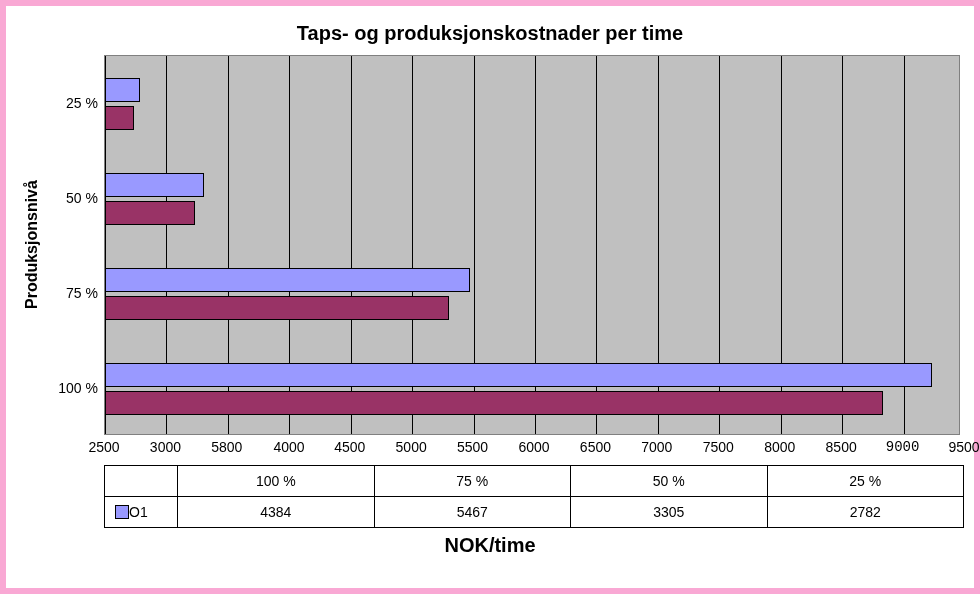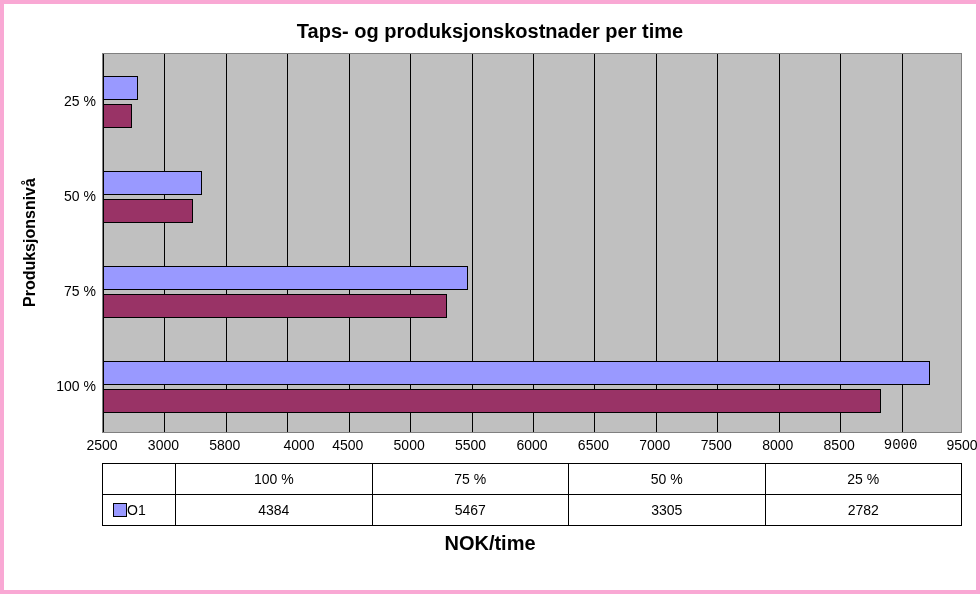--- a/index.html
+++ b/index.html
@@ -9,21 +9,21 @@
     height: 594px;
     background: #ffffff;
     font-family: Arial, Helvetica, sans-serif;
     font-size: 12px;
     color: #000;
   }
   .outer {
     box-sizing: border-box;
     width: 980px;
     height: 594px;
-    border: 4px solid #f9a8d4;
+    border: 6px solid #f9a8d4;
     padding: 12px 14px 10px 14px;
     position: relative;
   }
   .title {
     text-align: center;
     font-weight: bold;
     font-size: 20px;
     margin: 4px 0 10px 0;
   }
   .chart-wrap {
@@ -166,21 +166,21 @@
         <div class="bar o2" style="left: 0px; width: 344px; top: 239.5px;"></div>
         <div class="bar o1" style="left: 0px; width: 826.706px; top: 306.5px;"></div>
         <div class="bar o2" style="left: 0px; width: 777.809px; top: 334.5px;"></div>
       </div>
   </div>
 
   <div class="xtick-row" id="xtick-row" style="width: 860px;">
       <div class="xtick" style="left: 0px;">2500</div>
       <div class="xtick" style="left: 61.4286px;">3000</div>
       <div class="xtick" style="left: 122.857px;">5800</div>
-      <div class="xtick" style="left: 197px;">4000</div>
+      <div class="xtick" style="left: 185px;">4000</div>
       <div class="xtick" style="left: 245.714px;">4500</div>
       <div class="xtick" style="left: 307.143px;">5000</div>
       <div class="xtick" style="left: 368.571px;">5500</div>
       <div class="xtick" style="left: 430px;">6000</div>
       <div class="xtick" style="left: 491.429px;">6500</div>
       <div class="xtick" style="left: 552.857px;">7000</div>
       <div class="xtick" style="left: 614.286px;">7500</div>
       <div class="xtick" style="left: 675.714px;">8000</div>
       <div class="xtick" style="left: 737.143px;">8500</div>
       <div class="xtick" style="left: 798.571px; font-family: Liberation Mono, monospace;">9000</div>

